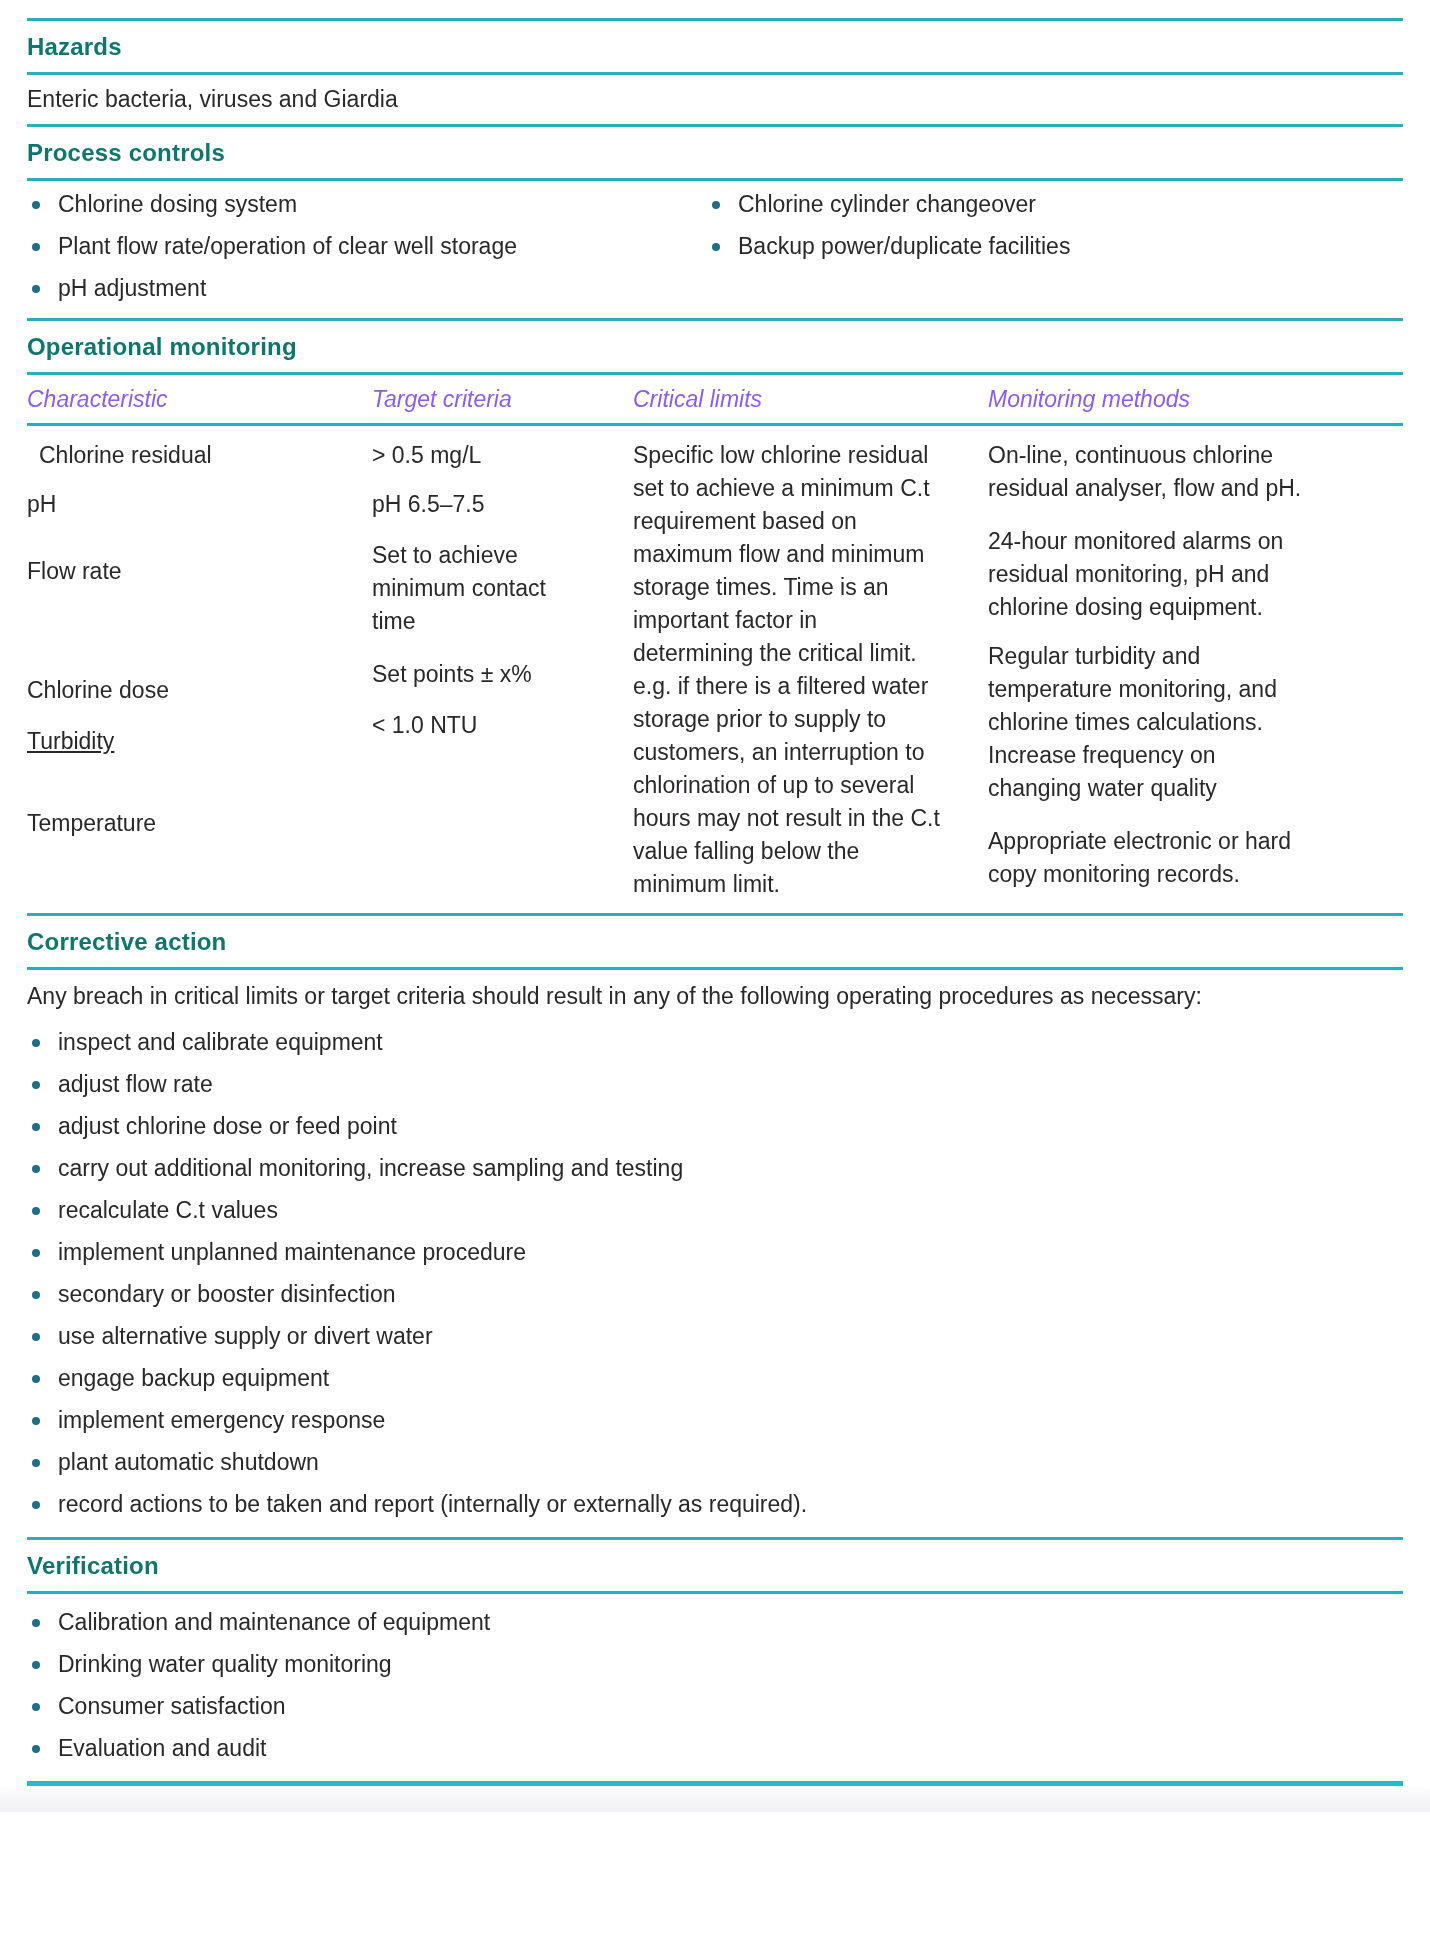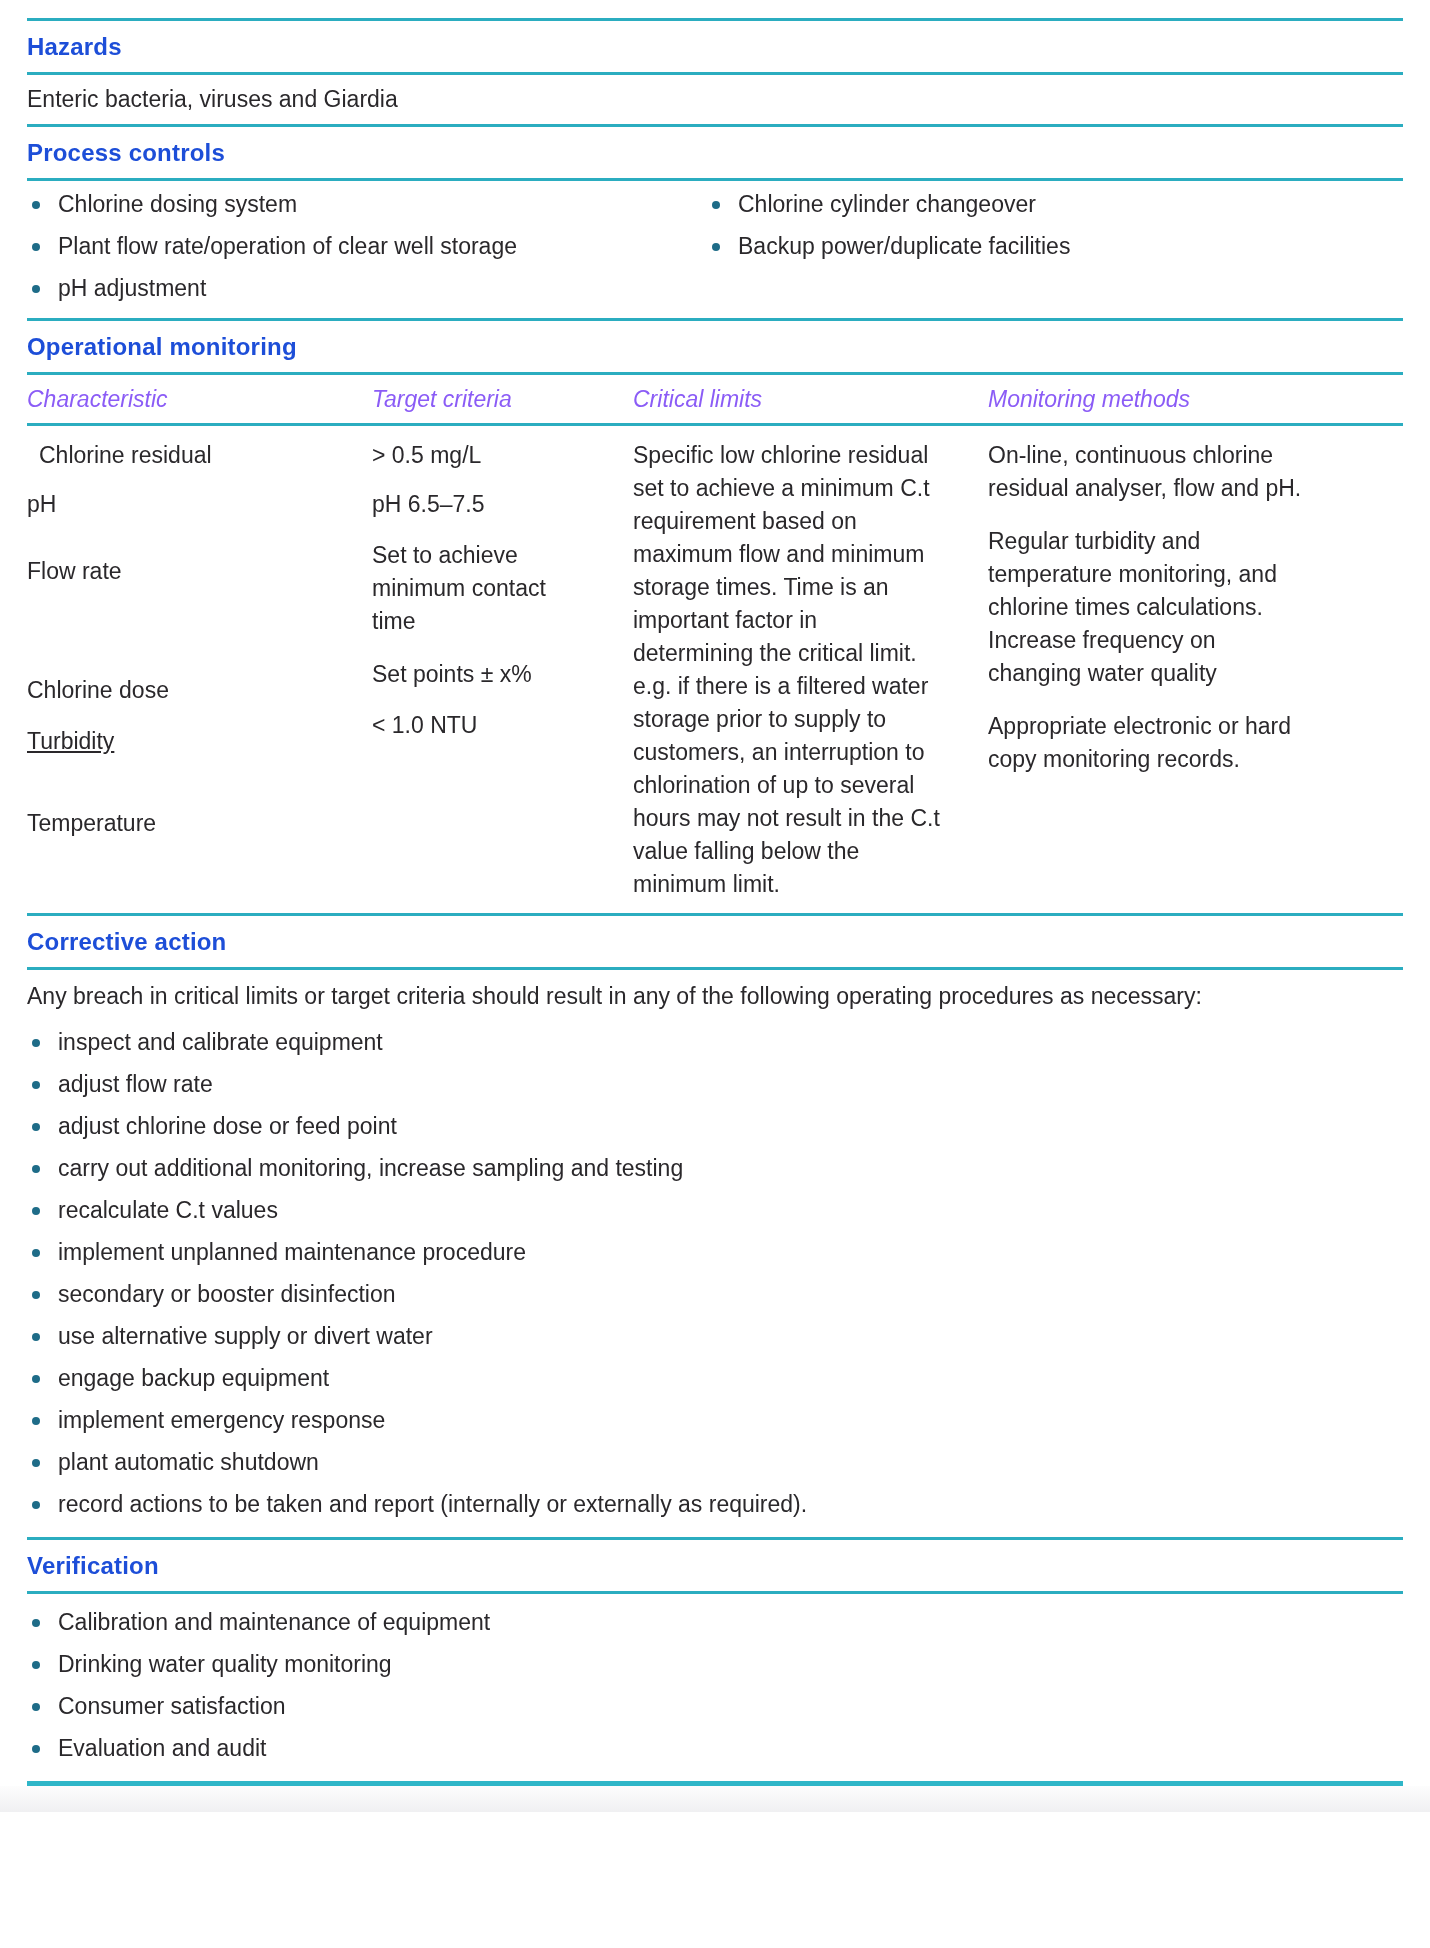--- a/index.html
+++ b/index.html
@@ -10,21 +10,21 @@
     background:#ffffff;
     font-family:"Liberation Sans", sans-serif;
     color:#2a282b;
     padding:18px 27px 0 27px;
     overflow:hidden;
   }
   .rule { height:3px; background:#2badc0; }
   .rule-thick { height:5px; background:#2fb6c8; margin-top:6px; }
   .heading {
     font-size:24px; line-height:26px; font-weight:700;
-    color:#1d4ed8; padding:13px 0 12px 0;
+    color:#0f766e; padding:13px 0 12px 0;
     letter-spacing:0.2px;
   }
   .plain-row { font-size:23px; line-height:31px; padding:9px 0 9px 0; }
   .pc-columns { display:flex; padding:7px 0 4px 0; }
   .pc-left { width:680px; }
   .pc-right { flex:1; }
   ul.bullets { list-style:none; }
   ul.bullets li {
     position:relative; padding-left:31px;
     font-size:23px; line-height:33px; margin-bottom:9px;
@@ -123,20 +123,21 @@
       <p class="i1">pH 6.5–7.5</p>
       <p class="i2">Set to achieve minimum contact time</p>
       <p class="i3">Set points ± x%</p>
       <p class="i4">&lt; 1.0 NTU</p>
     </div>
     <div class="tb-col3">
       <p>Specific low chlorine residual set to achieve a minimum C.t requirement based on maximum flow and minimum storage times. Time is an important factor in determining the critical limit. e.g. if there is a filtered water storage prior to supply to customers, an interruption to chlorination of up to several hours may not result in the C.t value falling below the minimum limit.</p>
     </div>
     <div class="tb-col4">
       <p class="i0">On-line, continuous chlorine residual analyser, flow and pH.</p>
+      <p class="i1">24-hour monitored alarms on residual monitoring, pH and chlorine dosing equipment.</p>
       <p class="i2">Regular turbidity and temperature monitoring, and chlorine times calculations. Increase frequency on changing water quality</p>
       <p class="i3">Appropriate electronic or hard copy monitoring records.</p>
     </div>
   </div>
   <div class="rule"></div>
 
   <h2 class="heading">Corrective action</h2>
   <div class="rule"></div>
 
   <p class="intro">Any breach in critical limits or target criteria should result in any of the following operating procedures as necessary:</p>

